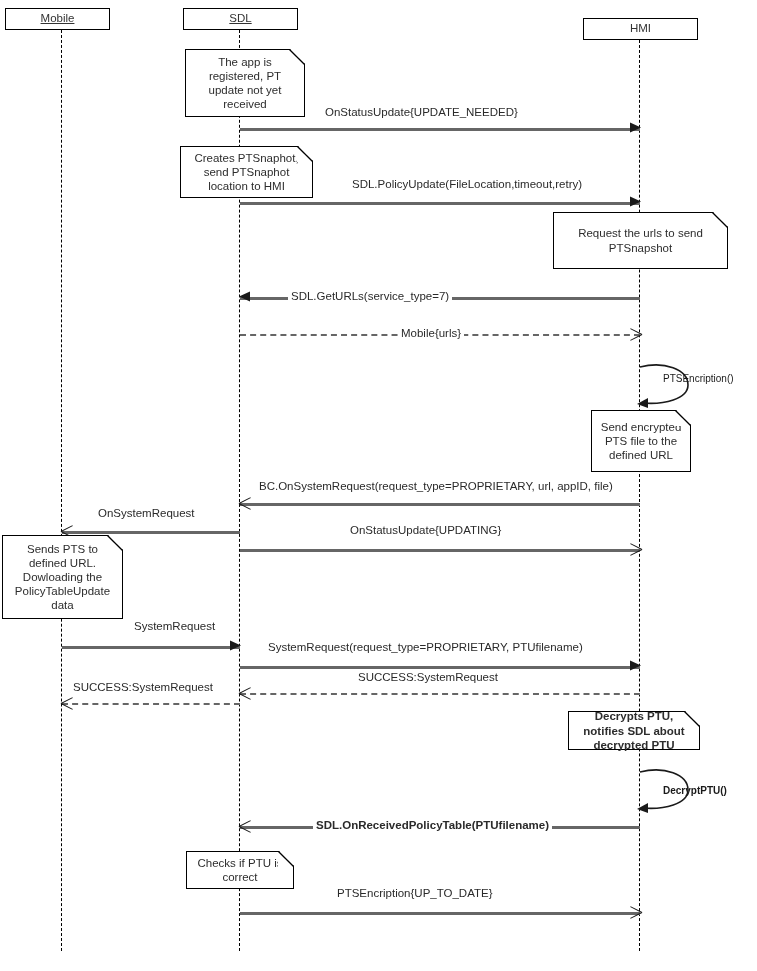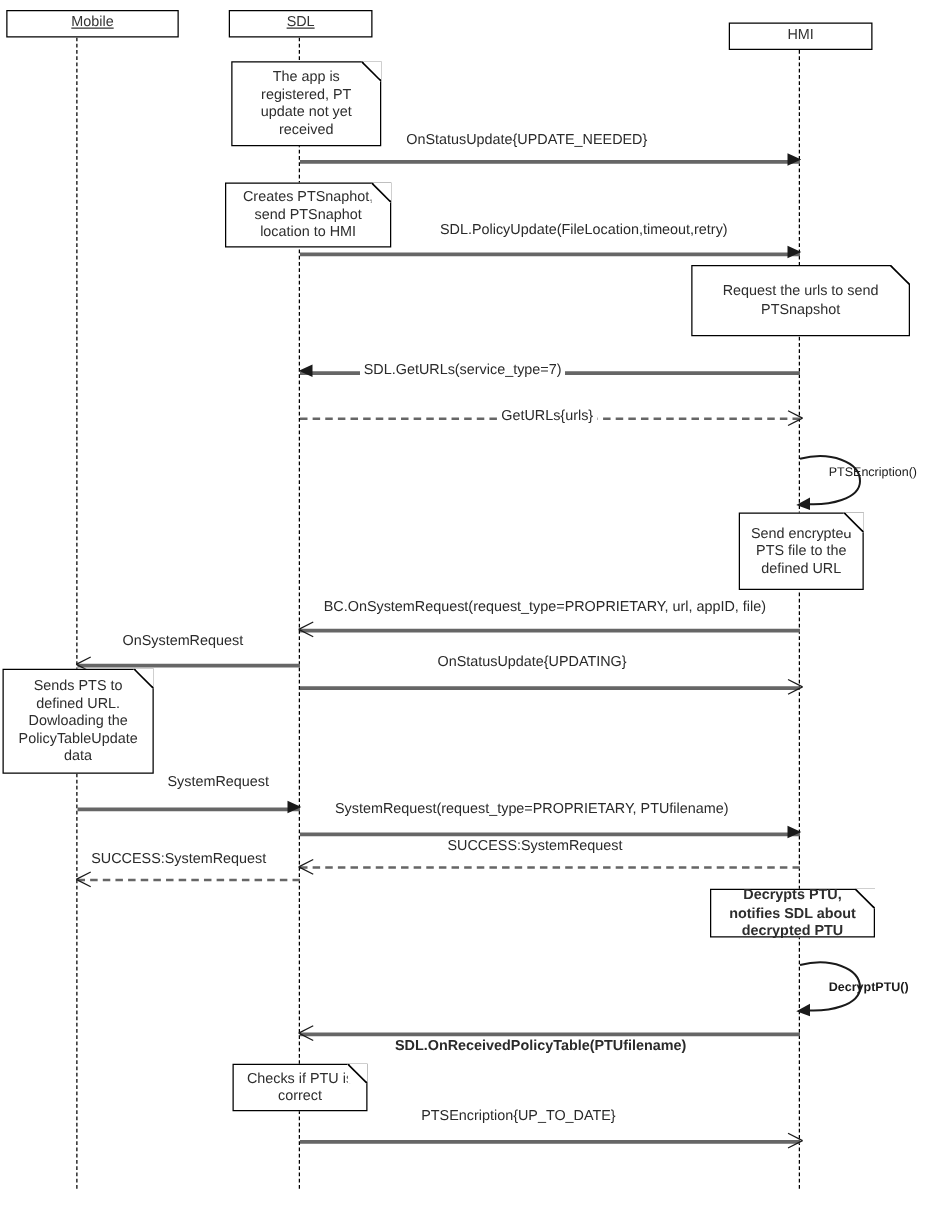--- a/index.html
+++ b/index.html
@@ -171,21 +171,21 @@
   }
   .selfcall-label.bold { font-weight: bold; }
 </style>
 </head>
 <body>
 
 <div id="canvas">
     <div class="lifeline" style="left: 61.3px; top: 30px; height: 921px;"></div>
     <div class="lifeline" style="left: 239.3px; top: 30px; height: 921px;"></div>
     <div class="lifeline" style="left: 639.3px; top: 40px; height: 911px;"></div>
-    <div class="actor-box underline" style="left: 5px; top: 8px; width: 138px; height: 22px;">
+    <div class="actor-box underline" style="left: 5px; top: 8px; width: 105px; height: 22px;">
       <span class="lbl">Mobile</span>
     </div>
     <div class="actor-box underline" style="left: 183px; top: 8px; width: 115px; height: 22px;">
       <span class="lbl">SDL</span>
     </div>
     <div class="actor-box" style="left: 583px; top: 18px; width: 115px; height: 22px;">
       <span class="lbl">HMI</span>
     </div>
     <div class="msg solid" style="left: 240px; width: 400px; top: 128px;">
       <div class="line"></div>
@@ -202,21 +202,21 @@
       <div class="head filled left"></div>
     </div>
     <div class="msg-label onlinebg" style="left: 288px; top: 290px;">SDL.GetURLs(service_type=7)</div>
     <div class="msg dashed" style="left: 240px; width: 400px; top: 334px;">
       <div class="line"></div>
       <div class="head open right">
         <i class="a"></i>
         <i class="b"></i>
       </div>
     </div>
-    <div class="msg-label onlinebg" style="left: 398px; top: 327px;">GetURLs{urls}</div>
+    <div class="msg-label onlinebg" style="left: 398px; top: 327px;">Mobile{urls}</div>
     <div class="msg solid" style="left: 240px; width: 400px; top: 503px;">
       <div class="line"></div>
       <div class="head open left">
         <i class="a"></i>
         <i class="b"></i>
       </div>
     </div>
     <div class="msg-label" style="left: 259px; top: 480px;">BC.OnSystemRequest(request_type=PROPRIETARY, url, appID, file)</div>
     <div class="msg solid" style="left: 62px; width: 178px; top: 531px;">
       <div class="line"></div>
@@ -260,21 +260,21 @@
       </div>
     </div>
     <div class="msg-label" style="left: 73px; top: 681px;">SUCCESS:SystemRequest</div>
     <div class="msg solid" style="left: 240px; width: 400px; top: 826px;">
       <div class="line"></div>
       <div class="head open left">
         <i class="a"></i>
         <i class="b"></i>
       </div>
     </div>
-    <div class="msg-label bold onlinebg" style="left: 313px; top: 819px; margin-top: 12px;">SDL.OnReceivedPolicyTable(PTUfilename)</div>
+    <div class="msg-label bold onlinebg" style="left: 313px; top: 819px;">SDL.OnReceivedPolicyTable(PTUfilename)</div>
     <div class="msg solid" style="left: 240px; width: 400px; top: 912px;">
       <div class="line"></div>
       <div class="head open right">
         <i class="a"></i>
         <i class="b"></i>
       </div>
     </div>
     <div class="msg-label" style="left: 337px; top: 887px;">PTSEncription{UP_TO_DATE}</div>
     <div class="note" style="left: 185px; top: 49px; width: 120px; height: 68px;">
       <div class="fold-cut"></div>

